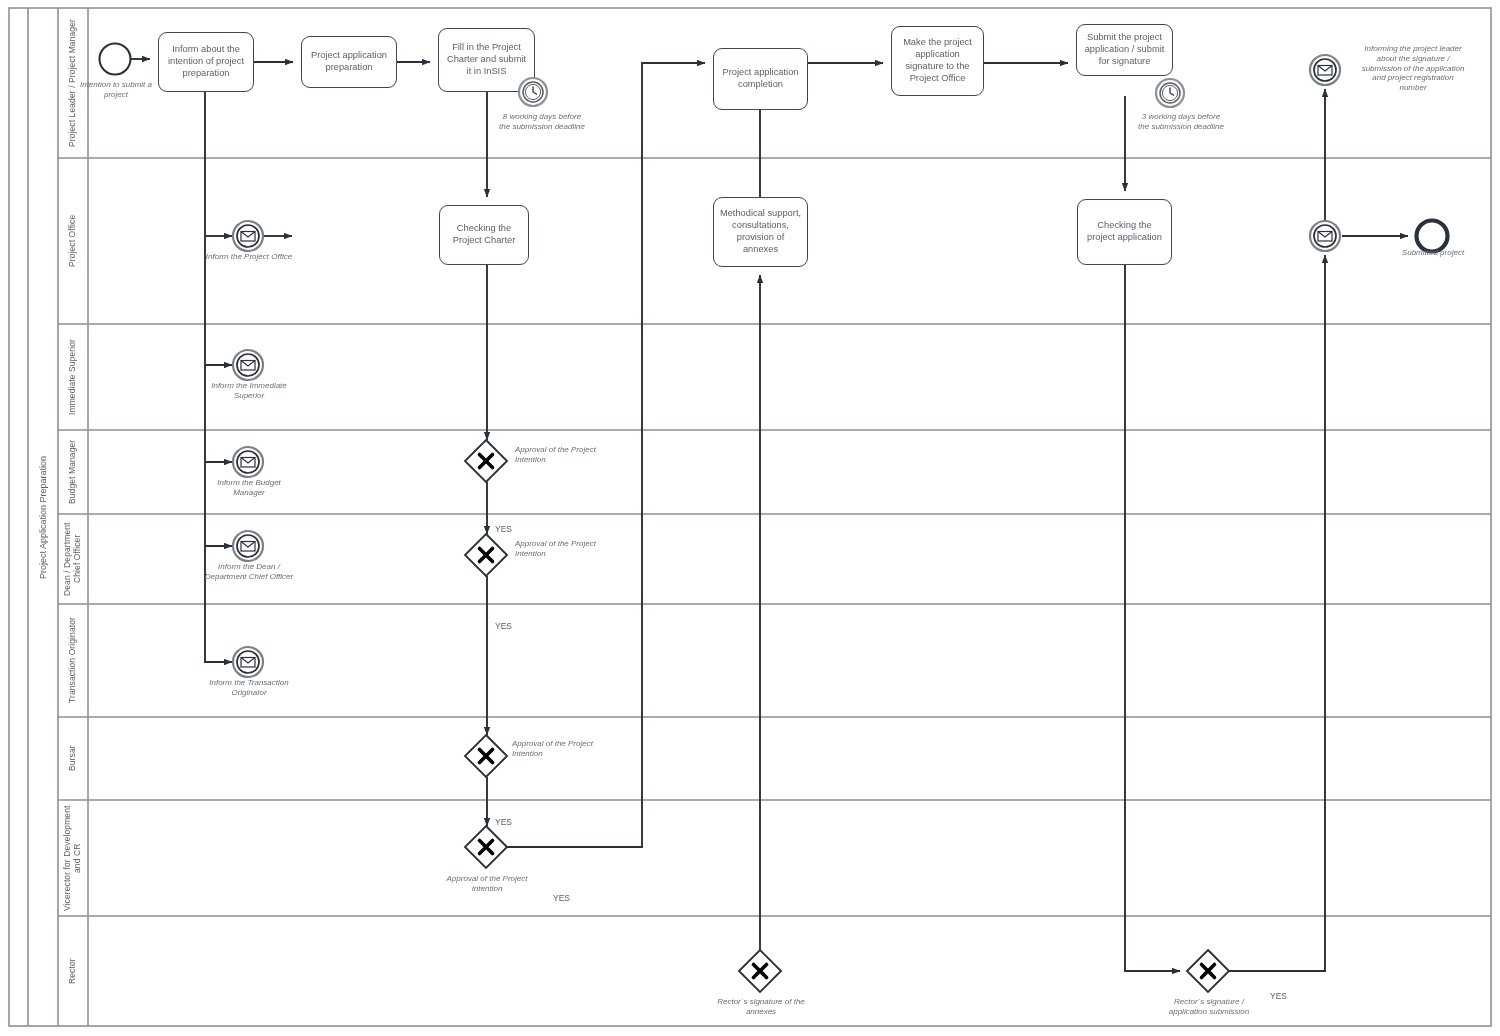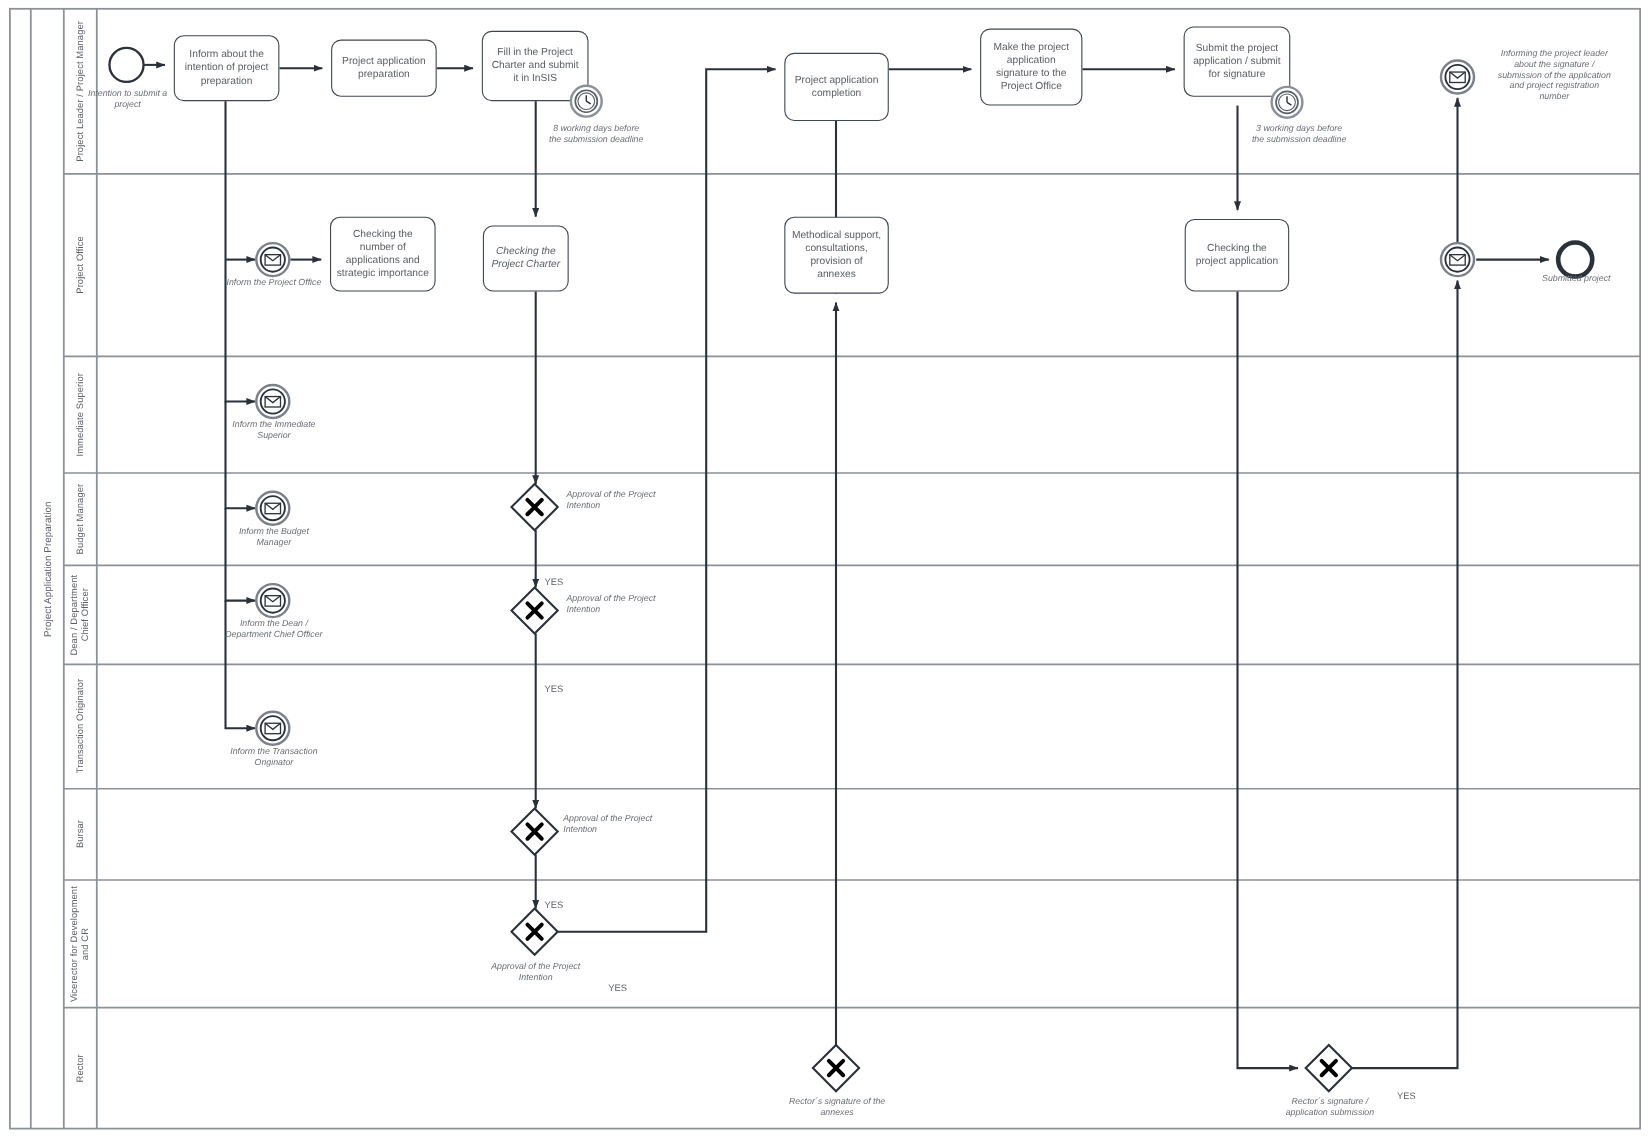--- a/index.html
+++ b/index.html
@@ -111,23 +111,22 @@
   <div class="lane-label" style="left:58px;top:604px;width:30px;height:113px;">Transaction Originator</div>
   <div class="lane-label" style="left:58px;top:717px;width:30px;height:83px;">Bursar</div>
   <div class="lane-label" style="left:58px;top:800px;width:30px;height:116px;">Vicerector for Development and CR</div>
   <div class="lane-label" style="left:58px;top:916px;width:30px;height:110px;">Rector</div>
 
   <div class="task" style="left:158px;top:32px;width:96px;height:60px;text-align:center;">Inform about the intention of project preparation</div>
   <div class="task" style="left:301px;top:36px;width:96px;height:52px;">Project application preparation</div>
   <div class="task" style="left:438px;top:28px;width:97px;height:64px;">Fill in the Project Charter and submit it in InSIS</div>
   <div class="task" style="left:713px;top:48px;width:95px;height:62px;">Project application completion</div>
   <div class="task" style="left:891px;top:26px;width:93px;height:70px;">Make the project application signature to the Project Office</div>
-  <div class="task" style="left:1076px;top:24px;width:97px;height:64px;">Submit the project application / submit for signature</div>
-  <div class="task" style="left:300px;top:197px;width:96px;height:68px;">Checking the number of applications and strategic importance</div>
-  <div class="task" style="left:439px;top:205px;width:78px;height:60px;font-style:italic;">Checking the Project Charter</div>
+  <div class="task" style="left:1076px;top:24px;width:97px;height:52px;">Submit the project application / submit for signature</div>
+  <div class="task" style="left:439px;top:205px;width:90px;height:60px;">Checking the Project Charter</div>
   <div class="task" style="left:713px;top:197px;width:95px;height:70px;">Methodical support, consultations, provision of annexes</div>
   <div class="task" style="left:1077px;top:199px;width:95px;height:66px;">Checking the project application</div>
 
   <svg class="hit" style="left:0;top:0;width:1500px;height:1036px;pointer-events:none;" viewBox="0 0 1500 1036">
 
     <circle cx="115" cy="59" r="15.5" fill="#fff" stroke="#2b313b" stroke-width="2.1"></circle>
 
     <circle cx="1432" cy="236" r="15.5" fill="#fff" stroke="#2b313b" stroke-width="4.2"></circle>
 
     <g>

